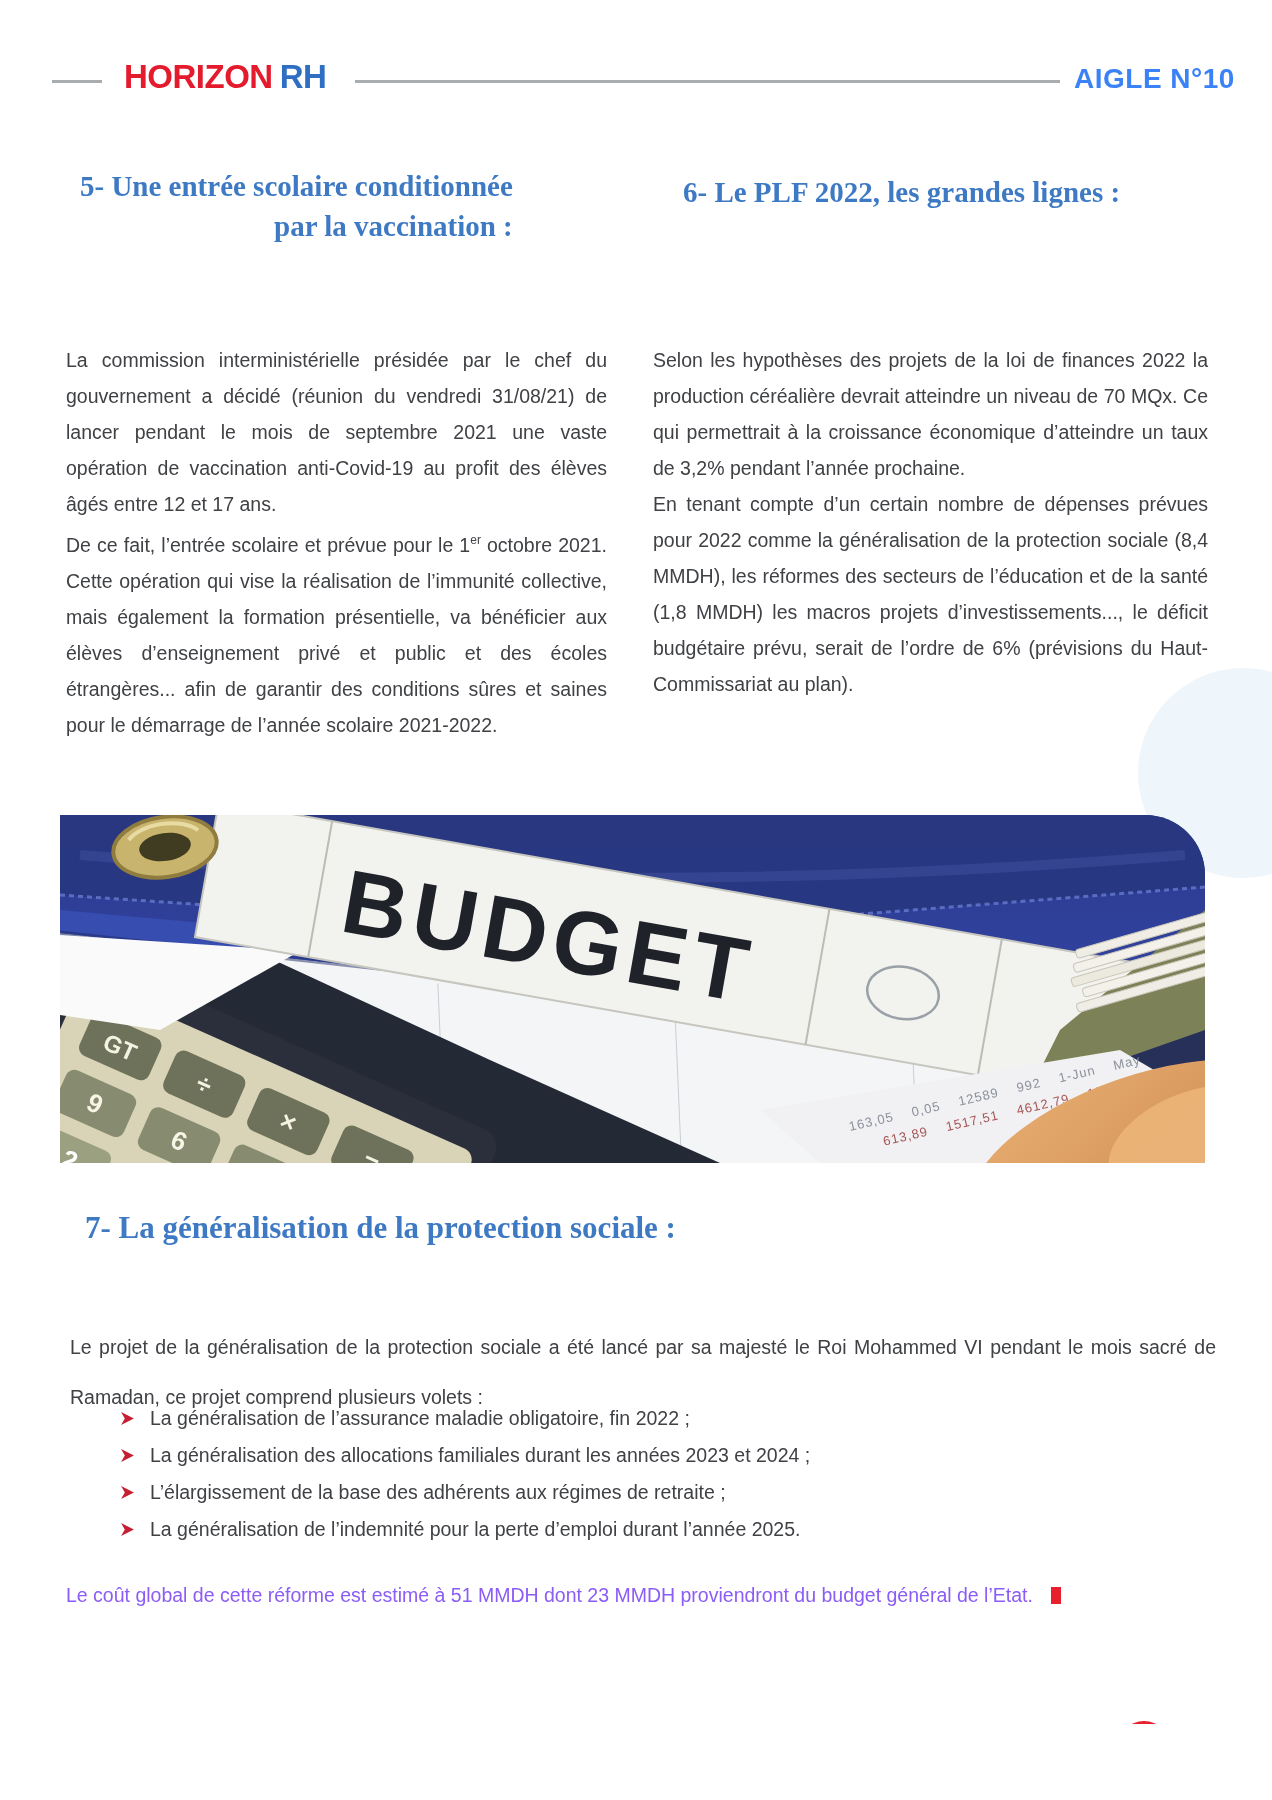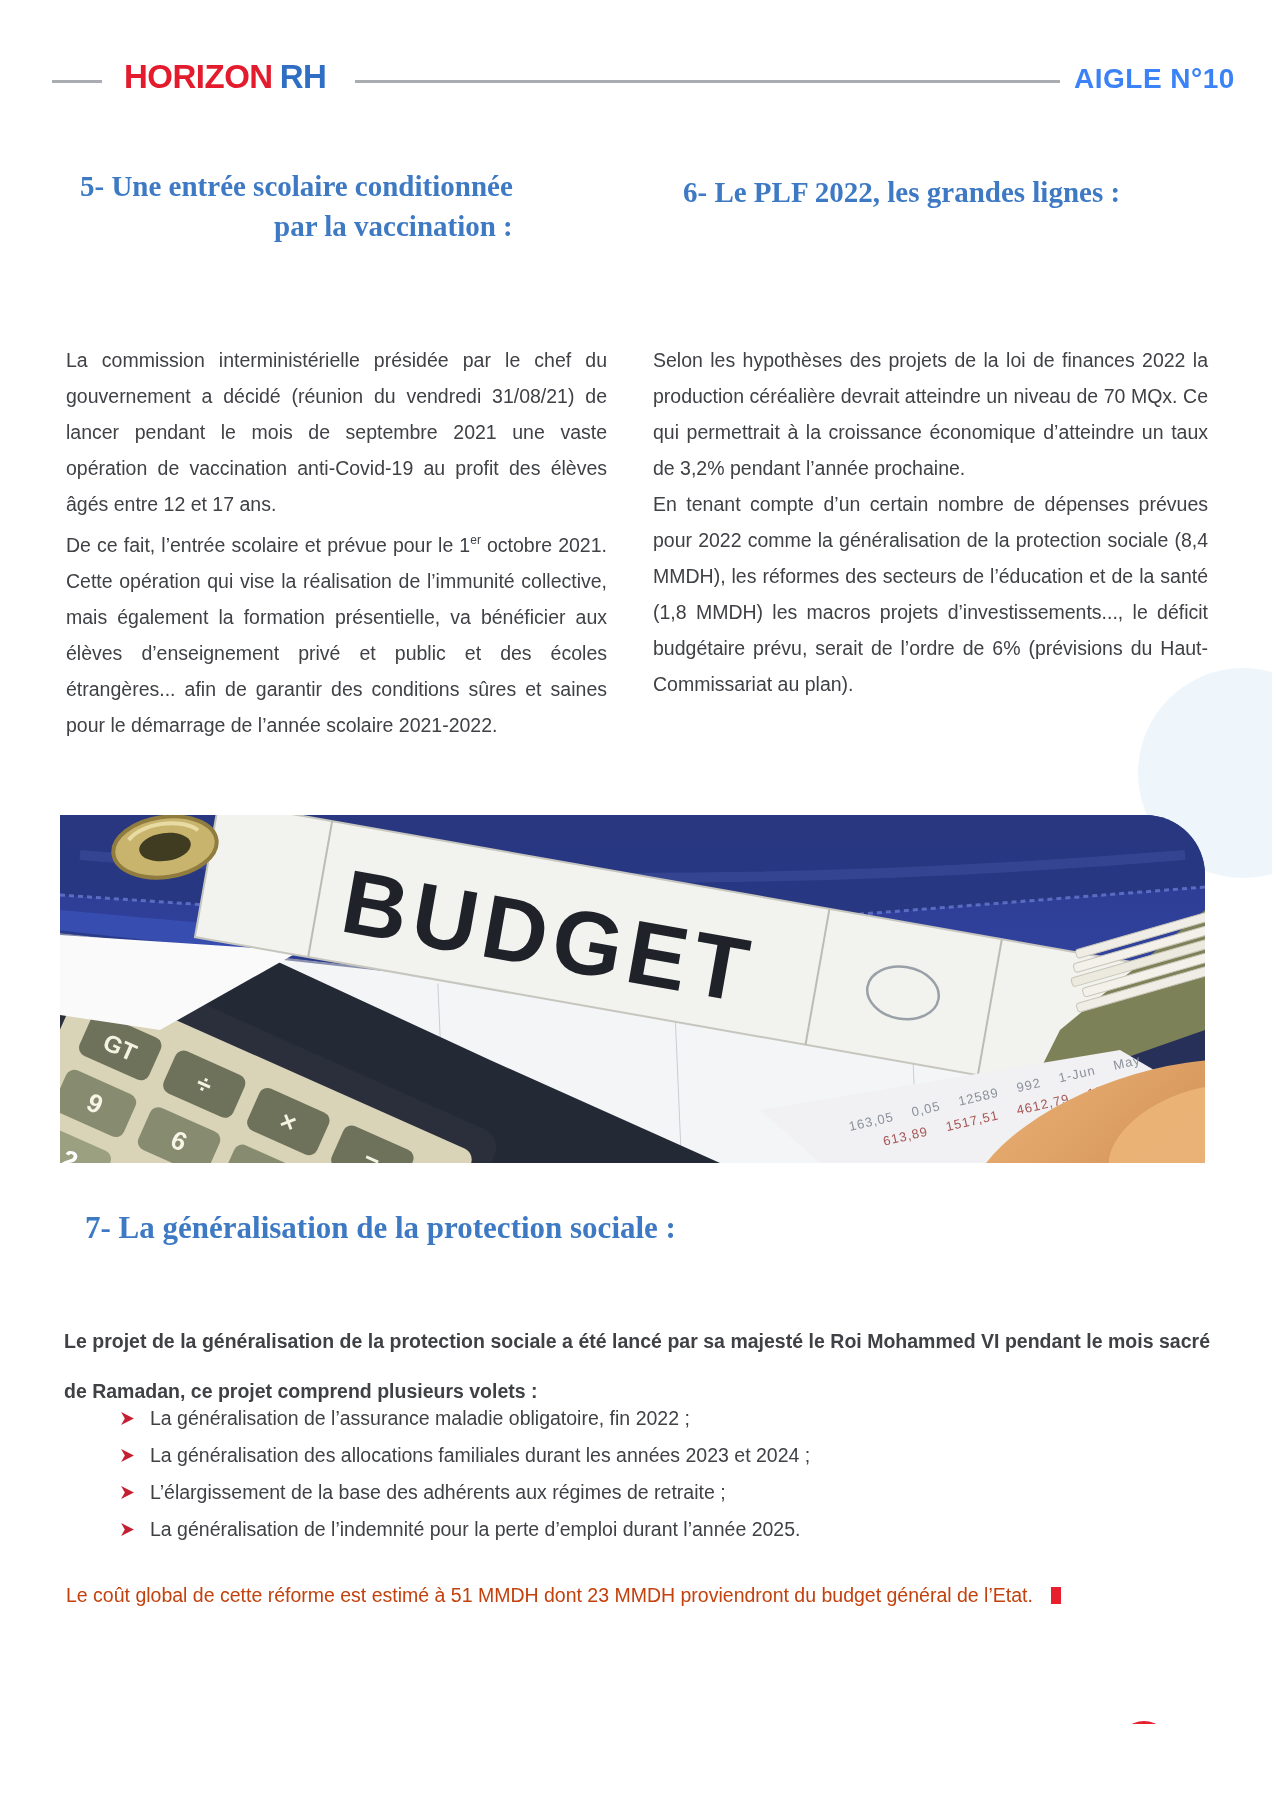--- a/index.html
+++ b/index.html
@@ -27,26 +27,26 @@
   .col p { margin:0; text-align:justify; font-size:19.5px; line-height:36px; color:#3f4145; }
   .col p sup { font-size:12px; }
   
   .bg-circle { position:absolute; left:1138px; top:668px; width:210px; height:210px; border-radius:50%; background:#eef6fb; }
   .photo { position:absolute; left:60px; top:815px; width:1145px; height:348px; border-top-right-radius:60px; overflow:hidden; }
   .photo svg { display:block; width:100%; height:100%; }
   .sheetnums text { word-spacing:20px; letter-spacing:1px; }
   .papernums text { word-spacing:14px; letter-spacing:1px; }
   .keytxt { font-weight:700; }
   
-  .intro { position:absolute; left:64px; top:1316px; width:1146px; margin:0; font-size:19.5px; line-height:50px; color:#3f4145; text-align:justify;font-weight:bold; }
+  .intro { position:absolute; left:64px; top:1316px; width:1146px; margin:6px; font-size:19.5px; line-height:50px; color:#3f4145; text-align:justify; }
   .bullets { position:absolute; left:120px; top:1400px; margin:0; padding:0; list-style:none; }
   .bullets li { display:flex; align-items:center; gap:15px; height:37px; font-size:19.5px; color:#3f4145; }
   .arr { display:inline-flex; }
   .arr svg { display:block; }
-  .closing { position:absolute; left:66px; top:1584px; margin:0; font-size:19.5px; color:#c2410c; }
+  .closing { position:absolute; left:66px; top:1584px; margin:0; font-size:19.5px; color:#8b5cf6; }
   .endmark { display:inline-block; width:10px; height:17px; background:#e81f2d; margin-left:18px; vertical-align:-2px; }
   
   .site { position:absolute; left:47px; top:1736px; font-size:19px; color:#2e2e30; }
   .frule { position:absolute; top:1747px; height:3px; background:#a9adb2; }
   .f-a { left:240px; width:650px; }
   .f-b { left:1186px; width:52px; }
   .fdate { position:absolute; left:904px; top:1730px; font-size:25px; font-weight:700; color:#2b2b2d; }
   .badge { position:absolute; left:1118px; top:1721px; width:52px; height:52px; border-radius:50%; background:#e81f2d;
            display:flex; align-items:center; justify-content:center; color:#ffffff; font-size:23px; font-weight:700; }
 </style>

